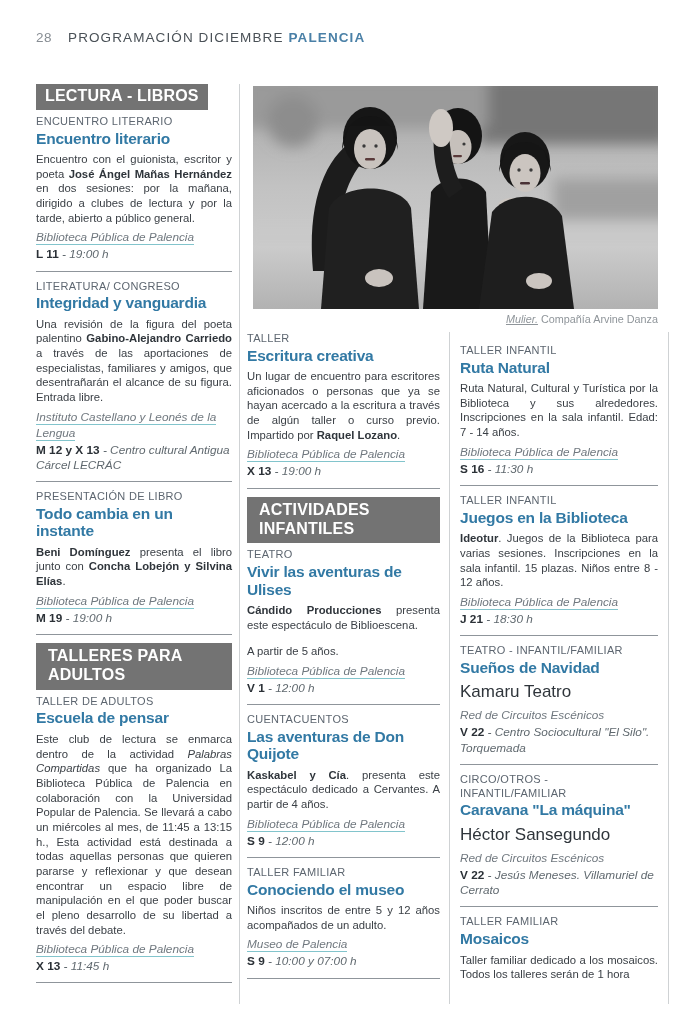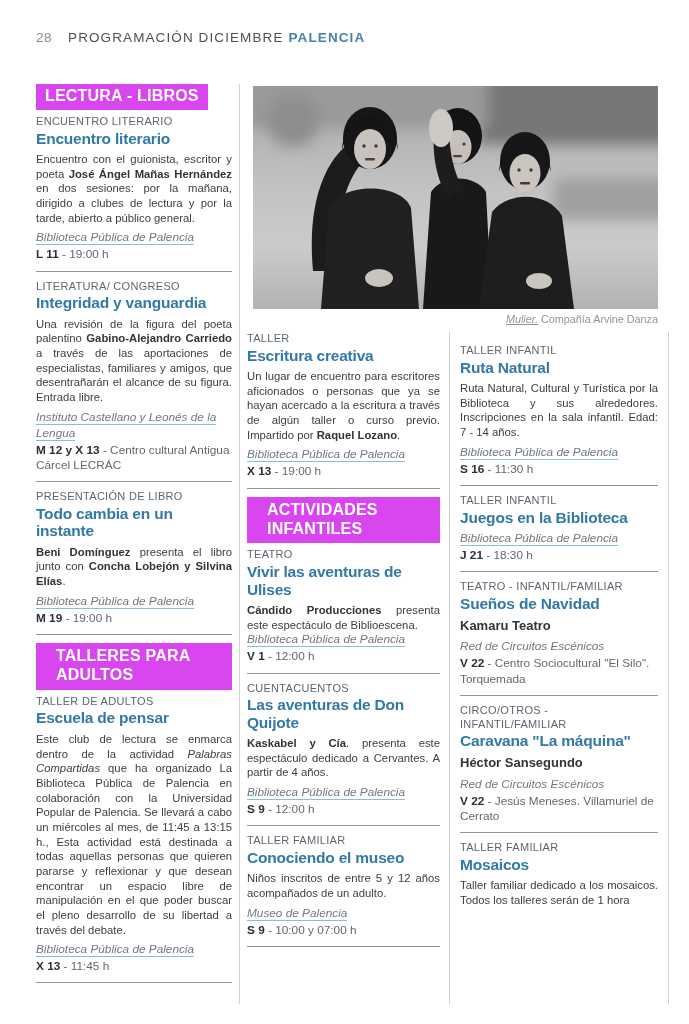--- a/index.html
+++ b/index.html
@@ -26,40 +26,40 @@
            font-size:10.8px;color:#8f959a;}
   .caption .it{font-style:italic;text-decoration:underline;}
 
   
   .col{position:absolute;top:84px;}
   .col-left{left:36px;width:196px;}
   .col-mid{left:247px;top:332px;width:193px;}
   .col-right{left:460px;top:344px;width:198px;}
 
   
-  .block{display:inline-block;background:#d946ef;color:#fff;font-weight:bold;font-size:16px;
+  .block{display:inline-block;background:#737373;color:#fff;font-weight:bold;font-size:16px;
          line-height:1.18;padding:3px 9px 4px;margin:0 0 5px;letter-spacing:.2px;}
-  .block.full{display:block;padding:4px 20px 5px;}
+  .block.full{display:block;padding:4px 12px 5px;}
 
   
   .cat{font-size:11px;line-height:1.25;color:#5d6670;letter-spacing:.3px;margin:0 0 1px;}
   .etitle{font-size:15.5px;line-height:1.12;color:#3279a4;margin:0 0 5px;font-weight:bold;
           letter-spacing:-.2px;}
   .body{font-size:11.3px;line-height:1.3;color:#3b4046;text-align:justify;margin:0 0 5px;
         hyphens:auto;-webkit-hyphens:auto;}
   .body .b{font-weight:bold;color:#2f353b;}
   .body .it{font-style:italic;}
-  .body.nogap{margin-bottom:0;}
-  .perf{font-size:13px;line-height:1.3;font-weight:bold;color:#2f353b;margin:4px 0 5px;}
+  .body.nogap{margin-bottom:12px;}
+  .perf{font-size:17px;line-height:1.3;font-weight:normal;color:#2f353b;margin:4px 0 5px;}
   .venue{font-size:11.8px;line-height:1.35;margin:0 0 1px;}
   .venue .vt{font-style:italic;color:#70787f;border-bottom:1px solid #82c4cc;}
   .venue .plain{font-style:italic;color:#70787f;}
   .when{font-size:11.8px;line-height:1.3;}
   .when .day{font-weight:bold;color:#2b3137;}
-  .when .rest{color:#60696f;}
+  .when .rest{font-style:italic;color:#60696f;}
   .sep{border:0;border-top:1px solid #8f959b;margin:8px 0;}
 </style>
 </head>
 <body>
 
 <div class="page">
 
   <header class="page-header">
     <span class="pnum">28</span><span class="ptitle">PROGRAMACIÓN DICIEMBRE</span><span class="pbrand">PALENCIA</span>
   </header>
@@ -174,20 +174,21 @@
       <div class="when"><span class="day">X 13</span><span class="rest"> - 19:00 h</span></div>
     </article>
     <hr class="sep">
 
     <div class="block full"><span>ACTIVIDADES</span><br><span>INFANTILES</span></div>
 
     <article class="event">
       <div class="cat">TEATRO</div>
       <h3 class="etitle">Vivir las aventuras de Ulises</h3>
       <p class="body nogap"><span class="b">Cándido Producciones</span><span> presenta este espectáculo de Biblioescena.</span></p>
+      <p class="body"><span>A partir de 5 años.</span></p>
       <div class="venue"><span class="vt">Biblioteca Pública de Palencia</span></div>
       <div class="when"><span class="day">V 1</span><span class="rest"> - 12:00 h</span></div>
     </article>
     <hr class="sep">
 
     <article class="event">
       <div class="cat">CUENTACUENTOS</div>
       <h3 class="etitle">Las aventuras de Don Quijote</h3>
       <p class="body"><span class="b">Kaskabel y Cía</span><span>. presenta este espectáculo dedicado a Cervantes. A partir de 4 años.</span></p>
       <div class="venue"><span class="vt">Biblioteca Pública de Palencia</span></div>
@@ -211,20 +212,21 @@
       <h3 class="etitle">Ruta Natural</h3>
       <p class="body"><span>Ruta Natural, Cultural y Turística por la Biblioteca y sus alrededores. Inscripciones en la sala infantil. Edad: 7 - 14 años.</span></p>
       <div class="venue"><span class="vt">Biblioteca Pública de Palencia</span></div>
       <div class="when"><span class="day">S 16</span><span class="rest"> - 11:30 h</span></div>
     </article>
     <hr class="sep">
 
     <article class="event">
       <div class="cat">TALLER INFANTIL</div>
       <h3 class="etitle">Juegos en la Biblioteca</h3>
+      <p class="body"><span class="b">Ideotur</span><span>. Juegos de la Biblioteca para varias sesiones. Inscripciones en la sala infantil. 15 plazas. Niños entre 8 - 12 años.</span></p>
       <div class="venue"><span class="vt">Biblioteca Pública de Palencia</span></div>
       <div class="when"><span class="day">J 21</span><span class="rest"> - 18:30 h</span></div>
     </article>
     <hr class="sep">
 
     <article class="event">
       <div class="cat">TEATRO - INFANTIL/FAMILIAR</div>
       <h3 class="etitle">Sueños de Navidad</h3>
       <p class="perf">Kamaru Teatro</p>
       <div class="venue"><span class="plain">Red de Circuitos Escénicos</span></div>

